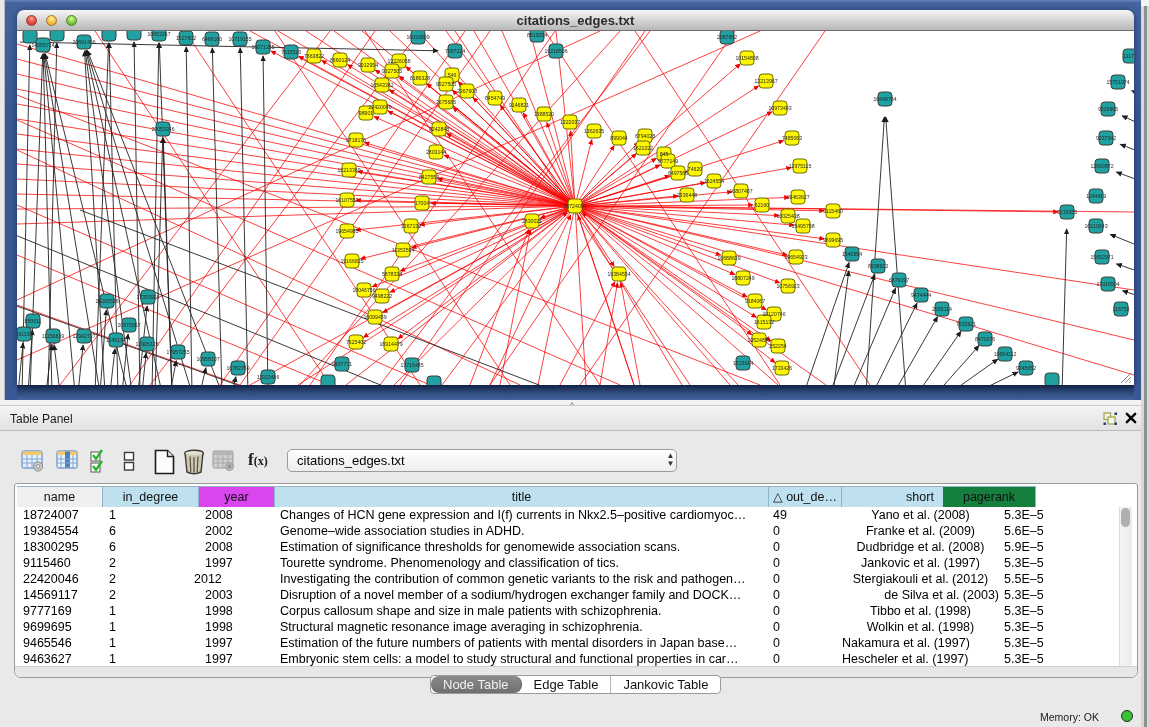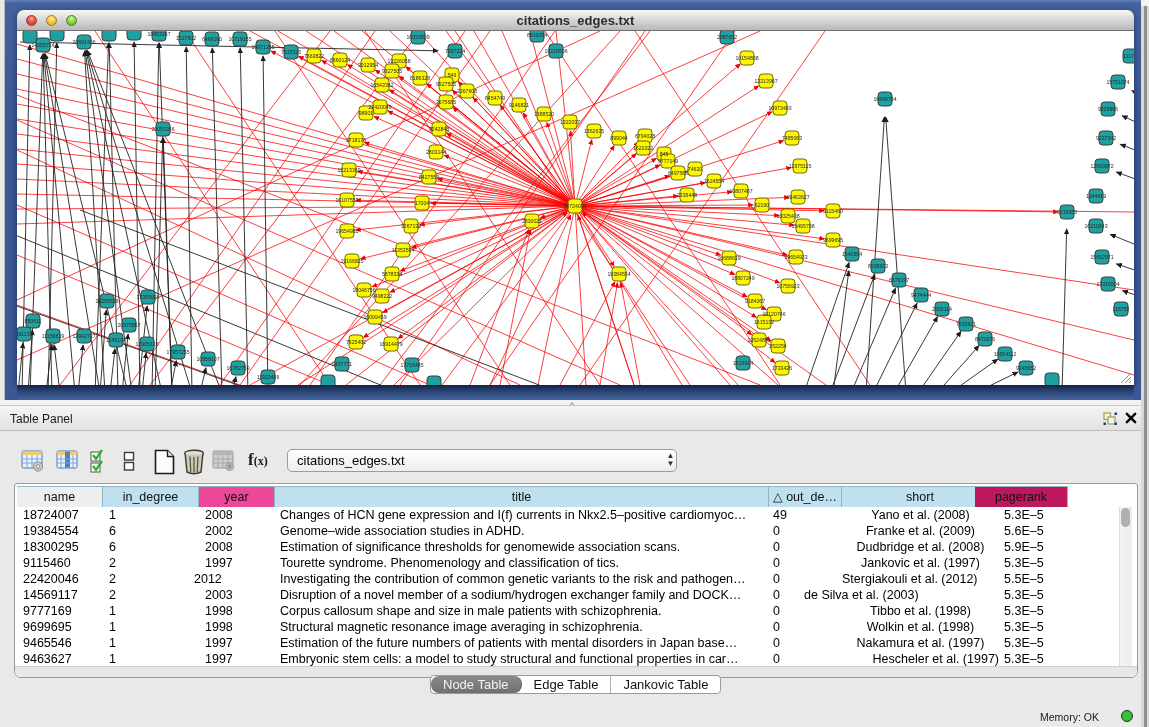--- a/index.html
+++ b/index.html
@@ -633,25 +633,25 @@
  <circle cx="17.5" cy="17.5" r="4" fill="#bdbdbd" stroke="#999"></circle>
  <path d="M15.8 15.8 l3.4 3.4 M19.2 15.8 l-3.4 3.4" stroke="#8a8a8a" stroke-width="1.3"></path>
 </svg>
 <div style="position:absolute;left:248px;top:450px;width:26px;height:22px;font-family:'Liberation Serif',serif;font-weight:bold;font-size:17px;color:#1a1a1a">f<span style="font-size:12px">(x)</span></div>
 
 <div id="combo" class="abs">citations_edges.txt</div>
 <div id="comboarrows" class="abs">▲<br>▼</div>
 <div id="scrollpane" class="abs"></div>
 <div class="hcell" style="left:17px;width:86px;background:#efefef">name</div>
 <div class="hcell" style="left:103px;width:96px;background:#bfe0ee">in_degree</div>
-<div class="hcell" style="left:199px;width:76px;background:#ec4899">year</div>
+<div class="hcell" style="left:199px;width:76px;background:#d946ef">year</div>
 <div class="hcell" style="left:275px;width:494px;background:#bfe0ee">title</div>
 <div class="hcell" style="left:769px;width:73px;background:#bfe0ee">△ out_de…</div>
 <div class="hcell" style="left:842px;width:157px;background:#bfe0ee">short</div>
-<div class="hcell" style="left:975px;width:93px;background:#be185d">pagerank</div>
+<div class="hcell" style="left:943px;width:93px;background:#15803d">pagerank</div>
 <div class="cell" style="left:23px;top:508px;width:78px">18724007</div>
 <div class="cell" style="left:109px;top:508px;width:60px">1</div>
 <div class="cell" style="left:205px;top:508px;width:60px">2008</div>
 <div class="cell" style="left:280px;top:508px;width:488px;overflow:hidden;white-space:nowrap">Changes of HCN gene expression and I(f) currents in Nkx2.5–positive cardiomyoc…</div>
 <div class="cell" style="left:773px;top:508px;width:60px">49</div>
 <div class="cell" style="left:842px;top:508px;width:157px;text-align:center">Yano et al. (2008)</div>
 <div class="cell" style="left:1004px;top:508px;width:80px">5.3E–5</div>
 <div class="cell" style="left:23px;top:524px;width:78px">19384554</div>
 <div class="cell" style="left:109px;top:524px;width:60px">6</div>
 <div class="cell" style="left:205px;top:524px;width:60px">2002</div>
@@ -671,56 +671,56 @@
 <div class="cell" style="left:205px;top:556px;width:60px">1997</div>
 <div class="cell" style="left:280px;top:556px;width:488px;overflow:hidden;white-space:nowrap">Tourette syndrome. Phenomenology and classification of tics.</div>
 <div class="cell" style="left:773px;top:556px;width:60px">0</div>
 <div class="cell" style="left:842px;top:556px;width:157px;text-align:center">Jankovic et al. (1997)</div>
 <div class="cell" style="left:1004px;top:556px;width:80px">5.3E–5</div>
 <div class="cell" style="left:23px;top:572px;width:78px">22420046</div>
 <div class="cell" style="left:109px;top:572px;width:60px">2</div>
 <div class="cell" style="left:194px;top:572px;width:60px">2012</div>
 <div class="cell" style="left:280px;top:572px;width:488px;overflow:hidden;white-space:nowrap">Investigating the contribution of common genetic variants to the risk and pathogen…</div>
 <div class="cell" style="left:773px;top:572px;width:60px">0</div>
-<div class="cell" style="left:842px;top:572px;width:157px;">Stergiakouli et al. (2012)</div>
+<div class="cell" style="left:842px;top:572px;width:157px;text-align:center">Stergiakouli et al. (2012)</div>
 <div class="cell" style="left:1004px;top:572px;width:80px">5.5E–5</div>
 <div class="cell" style="left:23px;top:588px;width:78px">14569117</div>
 <div class="cell" style="left:109px;top:588px;width:60px">2</div>
 <div class="cell" style="left:205px;top:588px;width:60px">2003</div>
 <div class="cell" style="left:280px;top:588px;width:488px;overflow:hidden;white-space:nowrap">Disruption of a novel member of a sodium/hydrogen exchanger family and DOCK…</div>
 <div class="cell" style="left:773px;top:588px;width:60px">0</div>
-<div class="cell" style="left:804px;top:588px;width:157px;text-align:left">de Silva et al. (2003)</div>
+<div class="cell" style="left:842px;top:588px;width:157px;text-align:right">de Silva et al. (2003)</div>
 <div class="cell" style="left:1004px;top:588px;width:80px">5.3E–5</div>
 <div class="cell" style="left:23px;top:604px;width:78px">9777169</div>
 <div class="cell" style="left:109px;top:604px;width:60px">1</div>
 <div class="cell" style="left:205px;top:604px;width:60px">1998</div>
 <div class="cell" style="left:280px;top:604px;width:488px;overflow:hidden;white-space:nowrap">Corpus callosum shape and size in male patients with schizophrenia.</div>
 <div class="cell" style="left:773px;top:604px;width:60px">0</div>
 <div class="cell" style="left:842px;top:604px;width:157px;text-align:center">Tibbo et al. (1998)</div>
 <div class="cell" style="left:1004px;top:604px;width:80px">5.3E–5</div>
 <div class="cell" style="left:23px;top:620px;width:78px">9699695</div>
 <div class="cell" style="left:109px;top:620px;width:60px">1</div>
 <div class="cell" style="left:205px;top:620px;width:60px">1998</div>
 <div class="cell" style="left:280px;top:620px;width:488px;overflow:hidden;white-space:nowrap">Structural magnetic resonance image averaging in schizophrenia.</div>
 <div class="cell" style="left:773px;top:620px;width:60px">0</div>
 <div class="cell" style="left:842px;top:620px;width:157px;text-align:center">Wolkin et al. (1998)</div>
 <div class="cell" style="left:1004px;top:620px;width:80px">5.3E–5</div>
 <div class="cell" style="left:23px;top:636px;width:78px">9465546</div>
 <div class="cell" style="left:109px;top:636px;width:60px">1</div>
 <div class="cell" style="left:205px;top:636px;width:60px">1997</div>
 <div class="cell" style="left:280px;top:636px;width:488px;overflow:hidden;white-space:nowrap">Estimation of the future numbers of patients with mental disorders in Japan base…</div>
 <div class="cell" style="left:773px;top:636px;width:60px">0</div>
-<div class="cell" style="left:842px;top:636px;width:157px;text-align:center">Nakamura et al. (1997)</div>
+<div class="cell" style="left:842px;top:636px;width:157px;text-align:left">Nakamura et al. (1997)</div>
 <div class="cell" style="left:1004px;top:636px;width:80px">5.3E–5</div>
 <div class="cell" style="left:23px;top:652px;width:78px">9463627</div>
 <div class="cell" style="left:109px;top:652px;width:60px">1</div>
 <div class="cell" style="left:205px;top:652px;width:60px">1997</div>
 <div class="cell" style="left:280px;top:652px;width:488px;overflow:hidden;white-space:nowrap">Embryonic stem cells: a model to study structural and functional properties in car…</div>
 <div class="cell" style="left:773px;top:652px;width:60px">0</div>
-<div class="cell" style="left:842px;top:652px;width:157px;text-align:right">Hescheler et al. (1997)</div>
+<div class="cell" style="left:842px;top:652px;width:157px;text-align:left">Hescheler et al. (1997)</div>
 <div class="cell" style="left:1004px;top:652px;width:80px">5.3E–5</div>
 <div id="sp_bottom" class="abs"></div>
 <div id="vsb" class="abs"></div>
     <div id="vsbthumb" class="abs"></div>
 <div id="tabs" class="abs">
       <div class="tab tabsel">Node Table</div>
       <div class="tab">Edge Table</div>
       <div class="tab" style="border-right:none">Jankovic Table</div>
     </div>
 <div id="memlbl" class="abs">Memory: OK</div>

